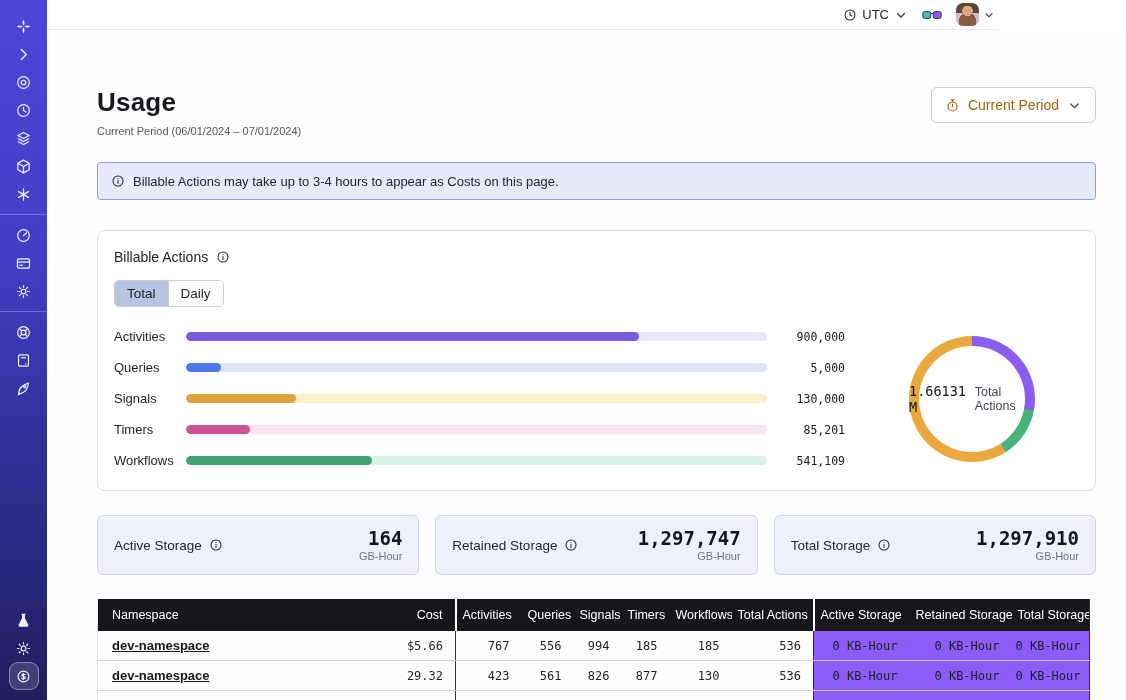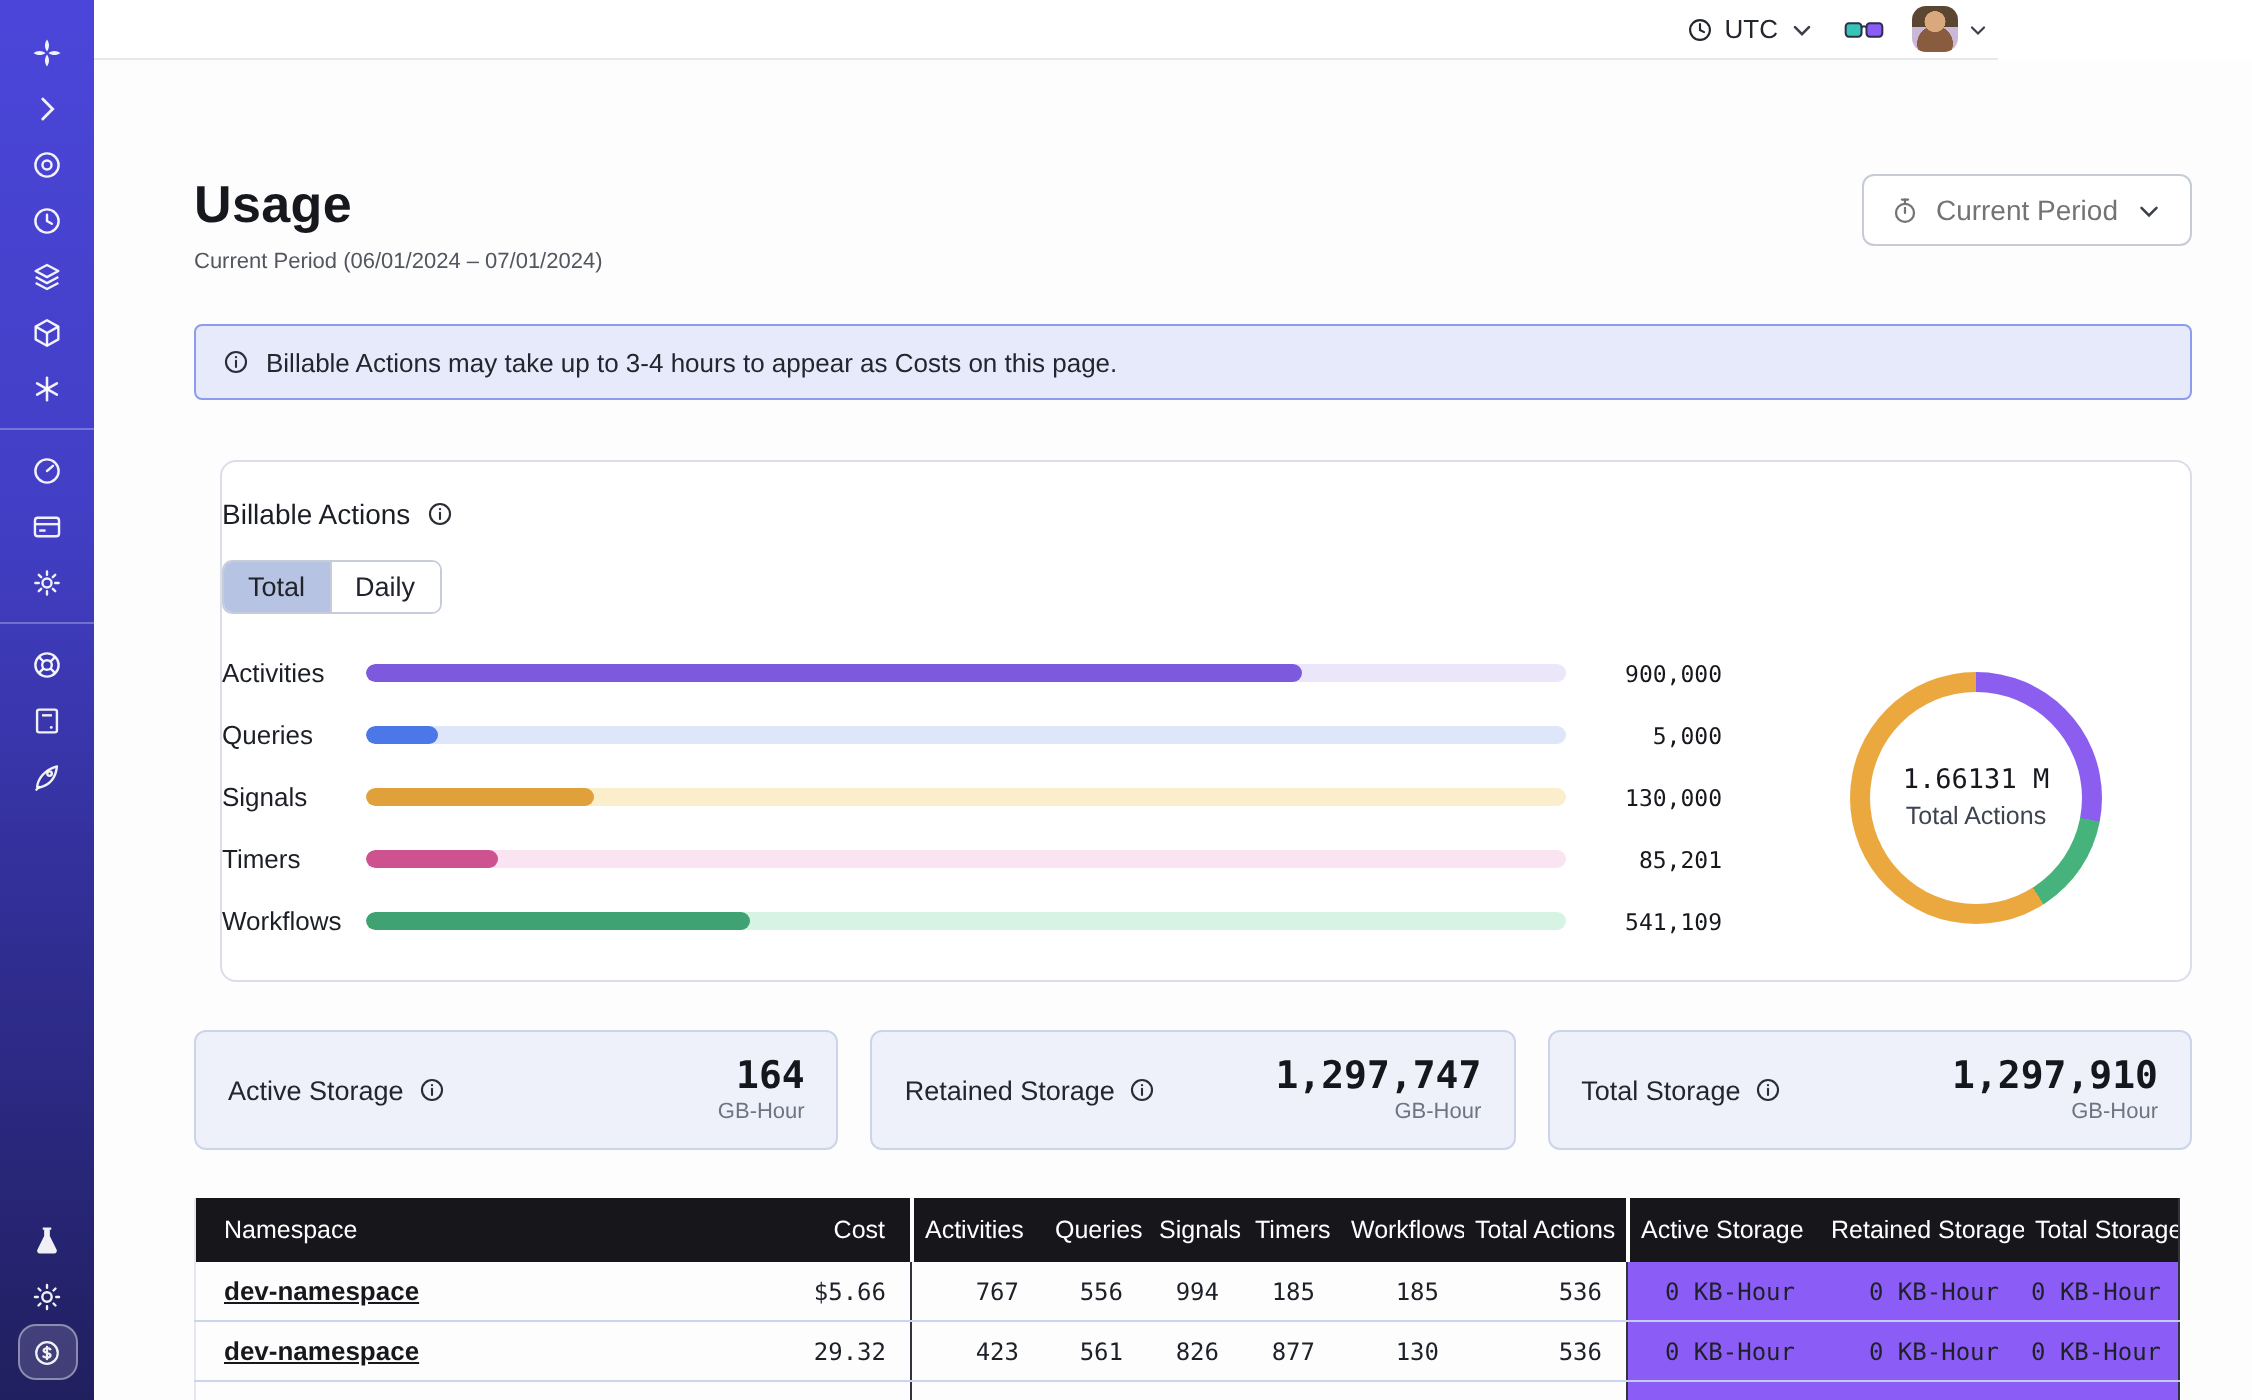--- a/index.html
+++ b/index.html
@@ -34,48 +34,48 @@
     background-color:#c3b4d2; }
   .chev { width:12px; height:12px; color:#3b3f4a; }
 
   
   .content { position:absolute; left:47px; top:30px; width:1079px; height:670px;
     background:#fdfdfe; padding:57px 30px 0 50px; }
   .head-row { display:flex; justify-content:space-between; align-items:flex-start; }
   .page-title { font-size:26px; font-weight:600; color:#16181d; letter-spacing:.2px; }
   .page-sub { font-size:11px; color:#53565f; margin-top:7px; }
   .period-btn { display:flex; align-items:center; gap:8px; background:#fff; border:1px solid #c6cbd6;
-    border-radius:6px; height:32px; padding:17px 13px; font-size:14px; color:#737373; cursor:pointer; }
+    border-radius:6px; height:32px; padding:17px 13px; font-size:14px; color:#a16207; cursor:pointer; }
   .period-btn svg { width:15px; height:15px; }
 
   .banner { margin-top:25px; background:#e6eafb; border:1px solid #8c9cee; border-radius:4px;
     height:38px; display:flex; align-items:center; gap:8px; padding:0 13px; font-size:13px; color:#23262e; }
   .i-icon { width:14px; height:14px; color:#2a2d36; flex:0 0 auto; }
 
   
   .card { margin-top:30px; background:#fff; border:1px solid #dadee8; border-radius:8px;
-    padding:18px 0 22px;margin-left:13px; }
+    padding:18px 16px 22px; }
   .card-title-row { display:flex; align-items:center; gap:8px; font-size:14px; font-weight:500; color:#1b1e25; }
   .tabs { margin-top:15px; display:inline-flex; border:1px solid #c6ccd9; border-radius:5px; overflow:hidden; }
   .tab { font-size:13.5px; padding:5px 12px; background:#fff; color:#20232b; cursor:pointer; }
   .tab.active { background:#b7c3e2; }
   .tab + .tab { border-left:1px solid #c6ccd9; }
 
   .chart-row { display:flex; align-items:center; margin-top:22px; }
   .bars { flex:1 1 auto; margin-right:34px; display:flex; flex-direction:column; gap:16px; }
   .bar-row { display:flex; align-items:center; }
   .bar-label { width:72px; font-size:13px; color:#1c1f26; flex:0 0 auto; }
   .bar-track { flex:1 1 auto; height:9px; border-radius:5px; position:relative; overflow:hidden; }
   .bar-fill { position:absolute; left:0; top:0; height:9px; border-radius:5px; min-width:14px; }
   .bar-value { width:62px; text-align:right; font-size:11.5px; color:#16181d; margin-left:16px; flex:0 0 auto; }
 
   .donut-wrap { width:186px; flex:0 0 auto; display:flex; justify-content:center; margin-right:14px; }
   .donut { width:126px; height:126px; border-radius:50%; position:relative; }
   .donut::after { content:""; position:absolute; inset:10px; border-radius:50%; background:#fff; }
-  .donut-center { position:absolute; inset:0; display:flex; flex-direction:column; align-items:center;
+  .donut-center { position:absolute; inset:0; display:flex; align-items:center;
     justify-content:center; z-index:2; gap:3px; }
   .donut-total { font-size:13.5px; color:#16181d; }
   .donut-label { font-size:12.5px; color:#3e4350; }
 
   
   .storage-row { margin-top:24px; display:grid; grid-template-columns:1fr 1fr 1fr; gap:16px; }
   .storage-card { background:#eef1fa; border:1px solid #ccd4ea; border-radius:6px; height:60px;
     display:flex; align-items:center; justify-content:space-between; padding:0 16px; }
   .storage-label { display:flex; align-items:center; gap:7px; font-size:13.5px; color:#23262e; }
   .storage-val { text-align:right; }

